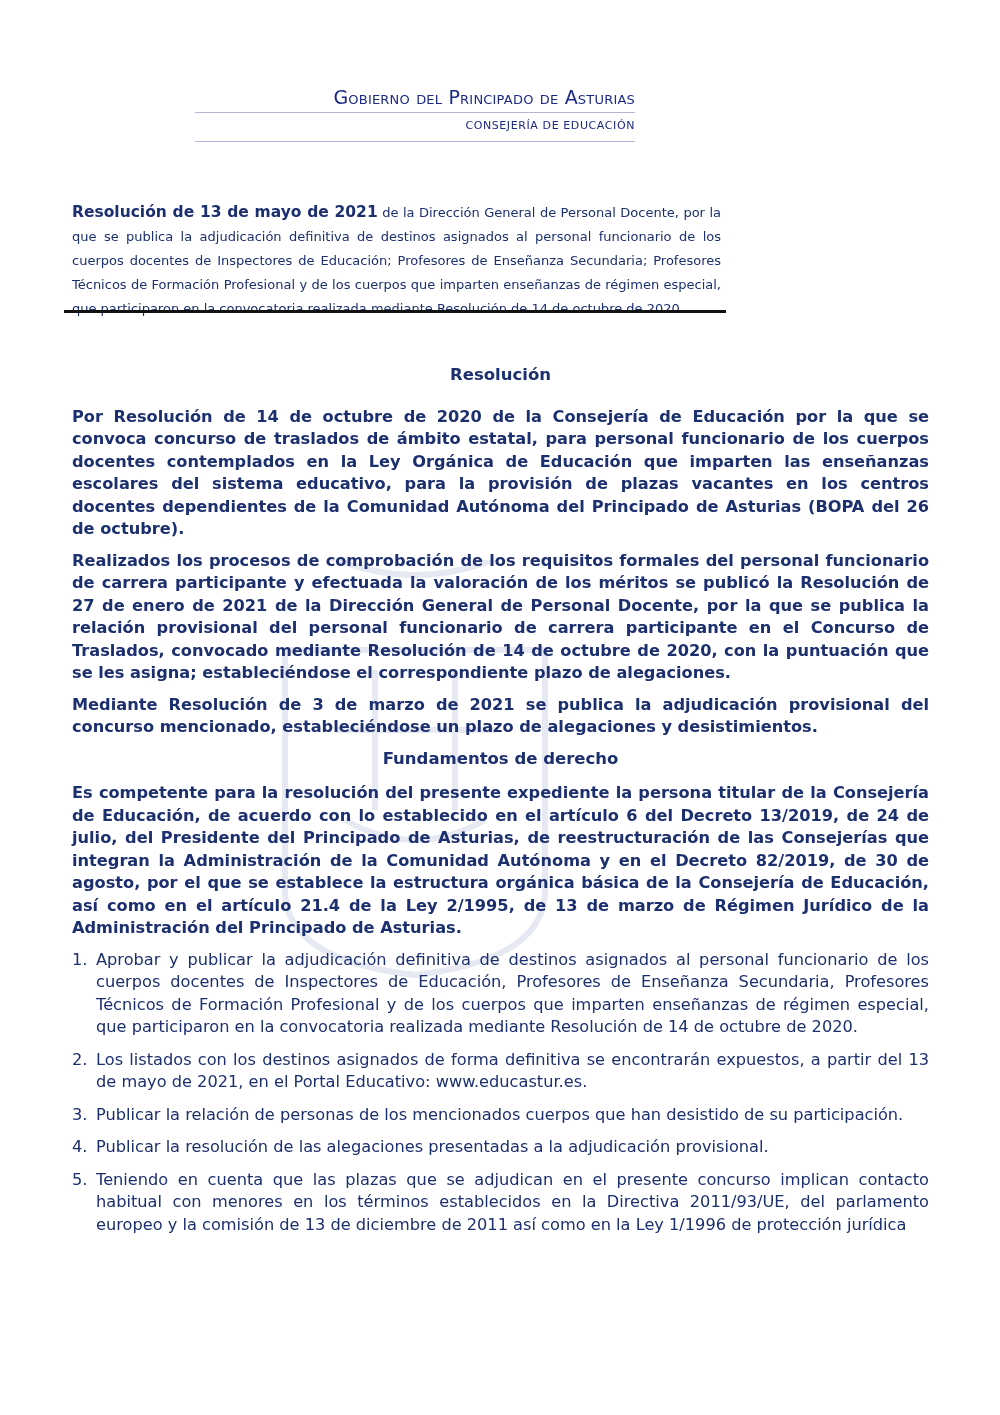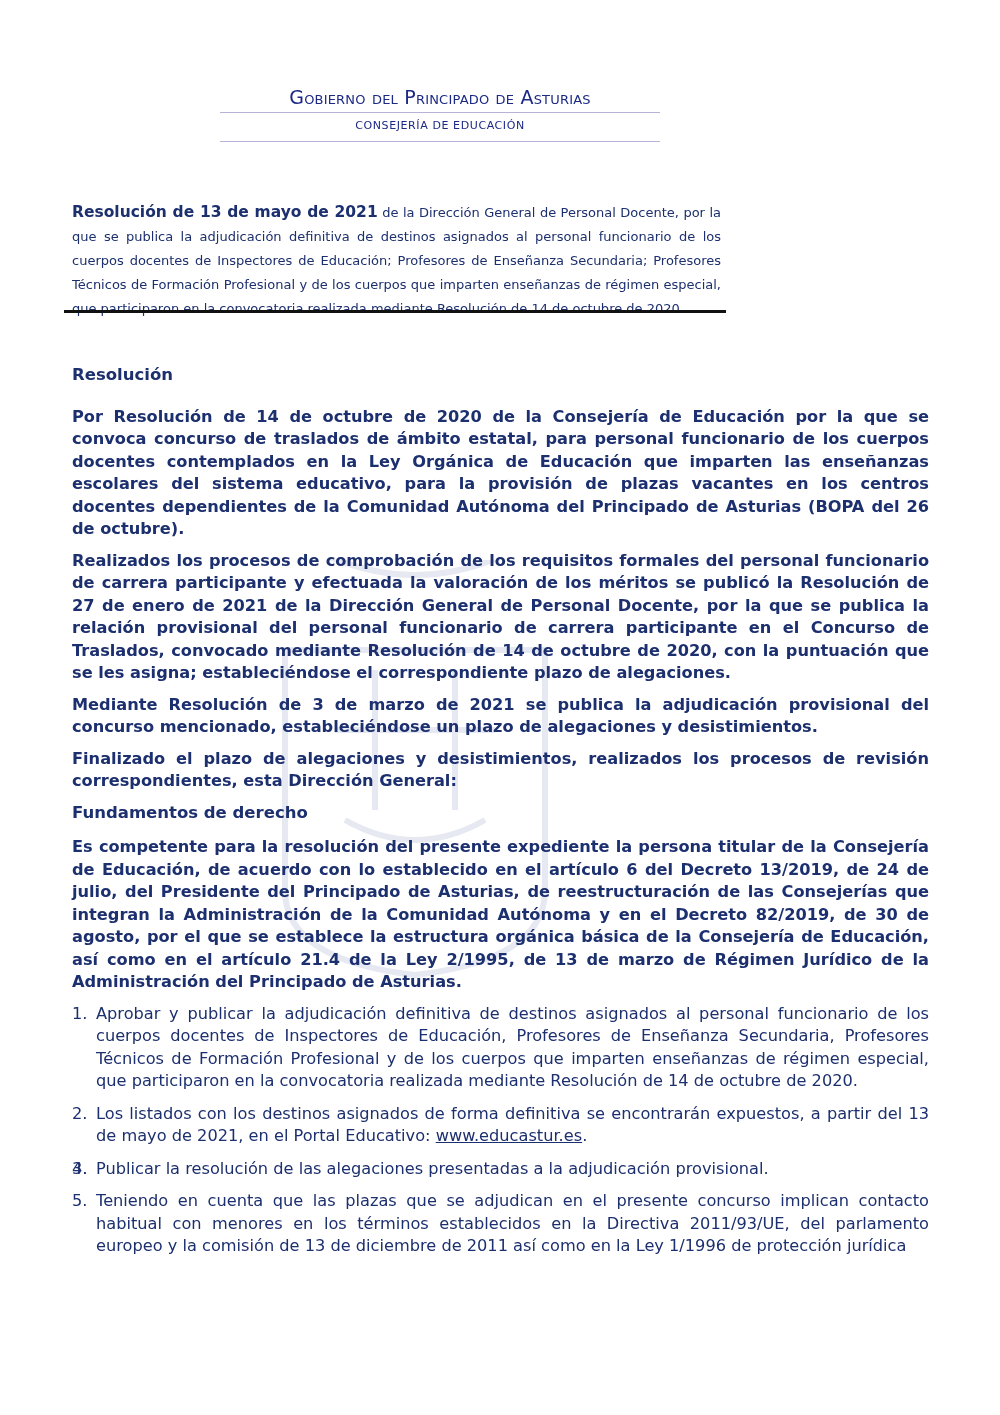--- a/index.html
+++ b/index.html
@@ -18,24 +18,24 @@
     .watermark {
       position: absolute;
       left: 275px;
       top: 560px;
       width: 280px;
       height: 420px;
       pointer-events: none;
     }
     .header {
       position: absolute;
-      left: 220px;
+      left: 195px;
       top: 84px;
       width: 440px;
-      text-align: center;
+      text-align: right;
     }
     .gov-title {
       font-family: "DejaVu Sans", sans-serif;
       font-variant: small-caps;
       font-size: 19px;
       color: #1c2a86;
       letter-spacing: 0.2px;
       margin: 0;
       height: 28px;
       line-height: 26px;
@@ -77,21 +77,21 @@
     .content {
       position: absolute;
       left: 72px;
       top: 364px;
       width: 857px;
       font-size: 16.2px;
       line-height: 22.5px;
       color: #1c2f6e;
     }
     .section-heading {
-      text-align: left;
+      text-align: center;
       font-weight: bold;
       font-size: 16.5px;
       margin: 0;
       color: #1c2f6e;
     }
     .para {
       text-align: justify;
       margin: 0 0 9px 0;
       font-weight: bold;
     }
@@ -109,21 +109,20 @@
       text-align: justify;
       margin-bottom: 10px;
     }
     ol.items li .num {
       position: absolute;
       left: 0;
       top: 0;
     }
     a.link {
       color: #1c2f6e;
-      text-decoration: underline;
     }
   </style>
 </head>
 <body>
 
 <svg class="watermark" viewBox="0 0 280 420">
   <g fill="none" stroke="#e6e8f2" stroke-width="6">
     <path d="M10 90 L10 330 Q10 400 140 415 Q270 400 270 330 L270 90 Z"></path>
     <path d="M40 -10 Q140 40 240 -10"></path>
     <path d="M100 110 L100 250 M180 110 L180 250 M60 170 L220 170"></path>
@@ -139,36 +138,36 @@
 </div>
 
 <div class="summary"><b>Resolución de 13 de mayo de 2021</b><span> de la Dirección General de Personal Docente, por la que se publica la adjudicación definitiva de destinos asignados al personal funcionario de los cuerpos docentes de Inspectores de Educación; Profesores de Enseñanza Secundaria; Profesores Técnicos de Formación Profesional y de los cuerpos que imparten enseñanzas de régimen especial, que participaron en la convocatoria realizada mediante Resolución de 14 de octubre de 2020.</span></div>
 <div class="summary-rule"></div>
 
 <div class="content">
   <h2 class="section-heading h-res">Resolución</h2>
   <p class="para">Por Resolución de 14 de octubre de 2020 de la Consejería de Educación por la que se convoca concurso de traslados de ámbito estatal, para personal funcionario de los cuerpos docentes contemplados en la Ley Orgánica de Educación que imparten las enseñanzas escolares del sistema educativo, para la provisión de plazas vacantes en los centros docentes dependientes de la Comunidad Autónoma del Principado de Asturias (BOPA del 26 de octubre).</p>
   <p class="para">Realizados los procesos de comprobación de los requisitos formales del personal funcionario de carrera participante y efectuada la valoración de los méritos se publicó la Resolución de 27 de enero de 2021 de la Dirección General de Personal Docente, por la que se publica la relación provisional del personal funcionario de carrera participante en el Concurso de Traslados, convocado mediante Resolución de 14 de octubre de 2020, con la puntuación que se les asigna; estableciéndose el correspondiente plazo de alegaciones.</p>
   <p class="para">Mediante Resolución de 3 de marzo de 2021 se publica la adjudicación provisional del concurso mencionado, estableciéndose un plazo de alegaciones y desistimientos.</p>
-  <p class="para">Finalizado el plazo de alegaciones y desistimientos, realizados los procesos de revisión correspondientes, esta Dirección General:</p>
 
   <h2 class="section-heading h-fund">Fundamentos de derecho</h2>
   <p class="para">Es competente para la resolución del presente expediente la persona titular de la Consejería de Educación, de acuerdo con lo establecido en el artículo 6 del Decreto 13/2019, de 24 de julio, del Presidente del Principado de Asturias, de reestructuración de las Consejerías que integran la Administración de la Comunidad Autónoma y en el Decreto 82/2019, de 30 de agosto, por el que se establece la estructura orgánica básica de la Consejería de Educación, así como en el artículo 21.4 de la Ley 2/1995, de 13 de marzo de Régimen Jurídico de la Administración del Principado de Asturias.</p>
 
   <ol class="items">
     <li>
       <span class="num">1.</span>
       <span>Aprobar y publicar la adjudicación definitiva de destinos asignados al personal funcionario de los cuerpos docentes de Inspectores de Educación, Profesores de Enseñanza Secundaria, Profesores Técnicos de Formación Profesional y de los cuerpos que imparten enseñanzas de régimen especial, que participaron en la convocatoria realizada mediante Resolución de 14 de octubre de 2020.</span>
     </li>
     <li>
       <span class="num">2.</span>
       <span>Los listados con los destinos asignados de forma definitiva se encontrarán expuestos, a partir del 13 de mayo de 2021, en el Portal Educativo: </span><a class="link">www.educastur.es</a><span>.</span>
     </li>
     <li>
       <span class="num">3.</span>
+      <span>Publicar la relación de personas de los mencionados cuerpos que han desistido de su participación.</span>
     </li>
     <li>
       <span class="num">4.</span>
       <span>Publicar la resolución de las alegaciones presentadas a la adjudicación provisional.</span>
     </li>
     <li>
       <span class="num">5.</span>
       <span>Teniendo en cuenta que las plazas que se adjudican en el presente concurso implican contacto habitual con menores en los términos establecidos en la Directiva 2011/93/UE, del parlamento europeo y la comisión de 13 de diciembre de 2011 así como en la Ley 1/1996 de protección jurídica</span>
     </li>
   </ol>

